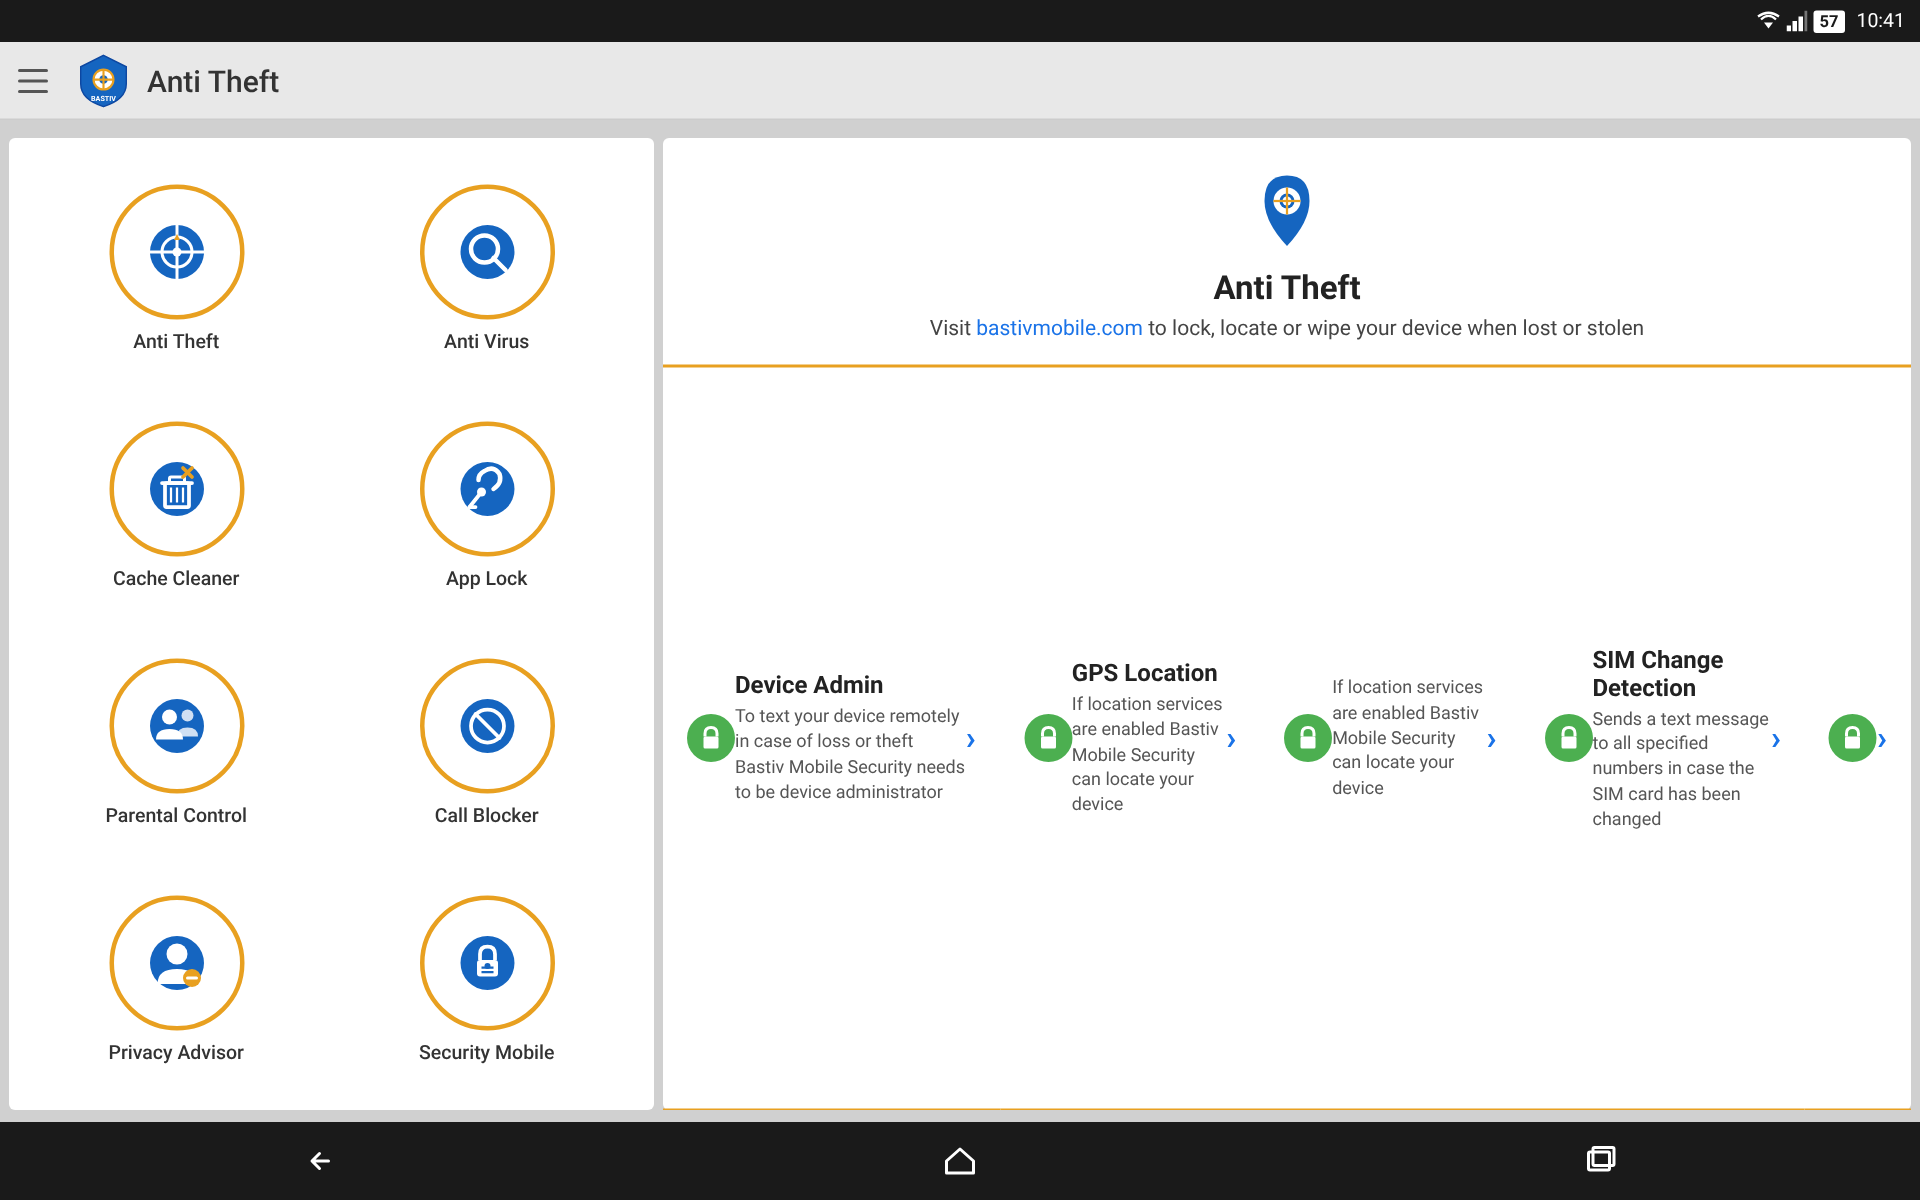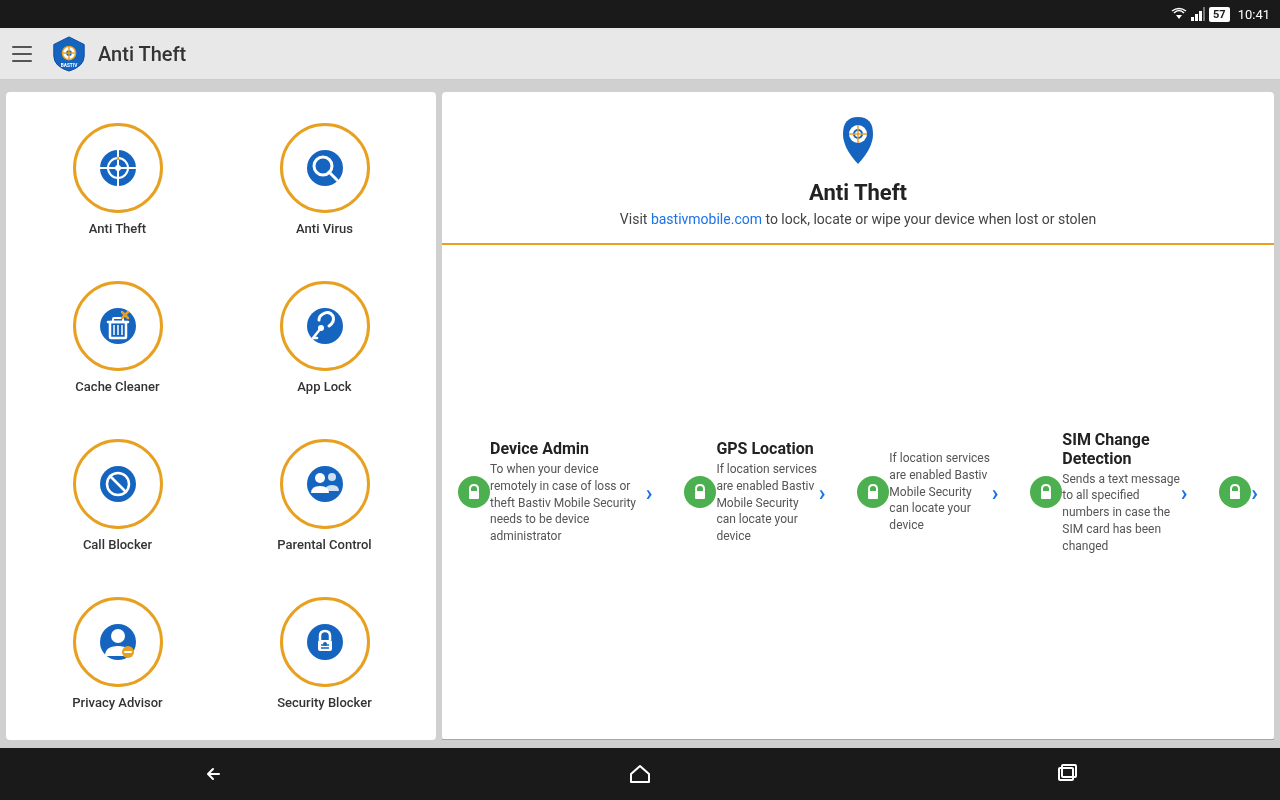--- a/index.html
+++ b/index.html
@@ -327,39 +327,39 @@
           <line x1="14" y1="38" x2="18" y2="38" stroke="white" stroke-width="2.5" stroke-linecap="round"></line>
         </svg>
       </div>
       <div class="grid-item-label">App Lock</div>
     </div>
 
     <div class="grid-item">
       <div class="grid-item-circle">
         <svg class="icon-svg" viewBox="0 0 52 52">
           <circle cx="26" cy="26" r="18" fill="#1565c0"></circle>
-          <circle cx="26" cy="26" r="11" fill="none" stroke="white" stroke-width="2.5"></circle>
-          <line x1="18" y1="18" x2="34" y2="34" stroke="white" stroke-width="2.5" stroke-linecap="round"></line>
-        </svg>
-      </div>
-      <div class="grid-item-label">Call Blocker</div>
-    </div>
-
-    <div class="grid-item">
-      <div class="grid-item-circle">
-        <svg class="icon-svg" viewBox="0 0 52 52">
-          <circle cx="26" cy="26" r="18" fill="#1565c0"></circle>
 
           <circle cx="21" cy="20" r="5" fill="white"></circle>
           <path d="M12,35 Q12,28 21,28 Q30,28 30,35" fill="white"></path>
           <circle cx="33" cy="19" r="4" fill="white" opacity="0.8"></circle>
           <path d="M26,33 Q26,27 33,27 Q40,27 40,33" fill="white" opacity="0.8"></path>
         </svg>
       </div>
       <div class="grid-item-label">Parental Control</div>
+    </div>
+
+    <div class="grid-item">
+      <div class="grid-item-circle">
+        <svg class="icon-svg" viewBox="0 0 52 52">
+          <circle cx="26" cy="26" r="18" fill="#1565c0"></circle>
+          <circle cx="26" cy="26" r="11" fill="none" stroke="white" stroke-width="2.5"></circle>
+          <line x1="18" y1="18" x2="34" y2="34" stroke="white" stroke-width="2.5" stroke-linecap="round"></line>
+        </svg>
+      </div>
+      <div class="grid-item-label">Call Blocker</div>
     </div>
 
     <div class="grid-item">
       <div class="grid-item-circle">
         <svg class="icon-svg" viewBox="0 0 52 52">
           <circle cx="26" cy="26" r="18" fill="#1565c0"></circle>
           <circle cx="26" cy="20" r="7" fill="white"></circle>
           <path d="M13,40 Q13,30 26,30 Q39,30 39,40" fill="white"></path>
 
           <circle cx="36" cy="36" r="6" fill="#e8a020"></circle>
@@ -374,21 +374,21 @@
         <svg class="icon-svg" viewBox="0 0 52 52">
           <circle cx="26" cy="26" r="18" fill="#1565c0"></circle>
 
           <rect x="19" y="24" width="14" height="11" rx="2" fill="white"></rect>
           <path d="M21,24 L21,20 Q21,15 26,15 Q31,15 31,20 L31,24" fill="none" stroke="white" stroke-width="2.5"></path>
           <line x1="22" y1="29" x2="30" y2="29" stroke="#1565c0" stroke-width="1.5"></line>
           <line x1="22" y1="32" x2="30" y2="32" stroke="#1565c0" stroke-width="1.5"></line>
           <circle cx="26" cy="28" r="2" fill="#1565c0"></circle>
         </svg>
       </div>
-      <div class="grid-item-label">Security Blocker</div>
+      <div class="grid-item-label">Security Mobile</div>
     </div>
 
   </div>
 
   <div class="right-panel">
 
     <div class="detail-header">
 
       <svg class="detail-icon" viewBox="0 0 60 60">
         <path d="M30,5 Q45,5 45,22 Q45,36 30,52 Q15,36 15,22 Q15,5 30,5 Z" fill="#1565c0"></path>
@@ -410,21 +410,21 @@
 
       <div class="feature-item">
         <div class="green-lock">
           <svg width="18" height="18" viewBox="0 0 18 18">
             <rect x="4" y="8" width="10" height="8" rx="1" fill="white"></rect>
             <path d="M5,8 L5,6 Q5,2 9,2 Q13,2 13,6 L13,8" fill="none" stroke="white" stroke-width="2"></path>
           </svg>
         </div>
         <div class="feature-text">
           <div class="feature-name">Device Admin</div>
-          <div class="feature-desc">To when your device remotely in case of loss or theft Bastiv Mobile Security needs to be device administrator</div>
+          <div class="feature-desc">To text your device remotely in case of loss or theft Bastiv Mobile Security needs to be device administrator</div>
         </div>
         <div class="feature-chevron">›</div>
       </div>
 
       <div class="feature-item">
         <div class="green-lock">
           <svg width="18" height="18" viewBox="0 0 18 18">
             <rect x="4" y="8" width="10" height="8" rx="1" fill="white"></rect>
             <path d="M5,8 L5,6 Q5,2 9,2 Q13,2 13,6 L13,8" fill="none" stroke="white" stroke-width="2"></path>
           </svg>

